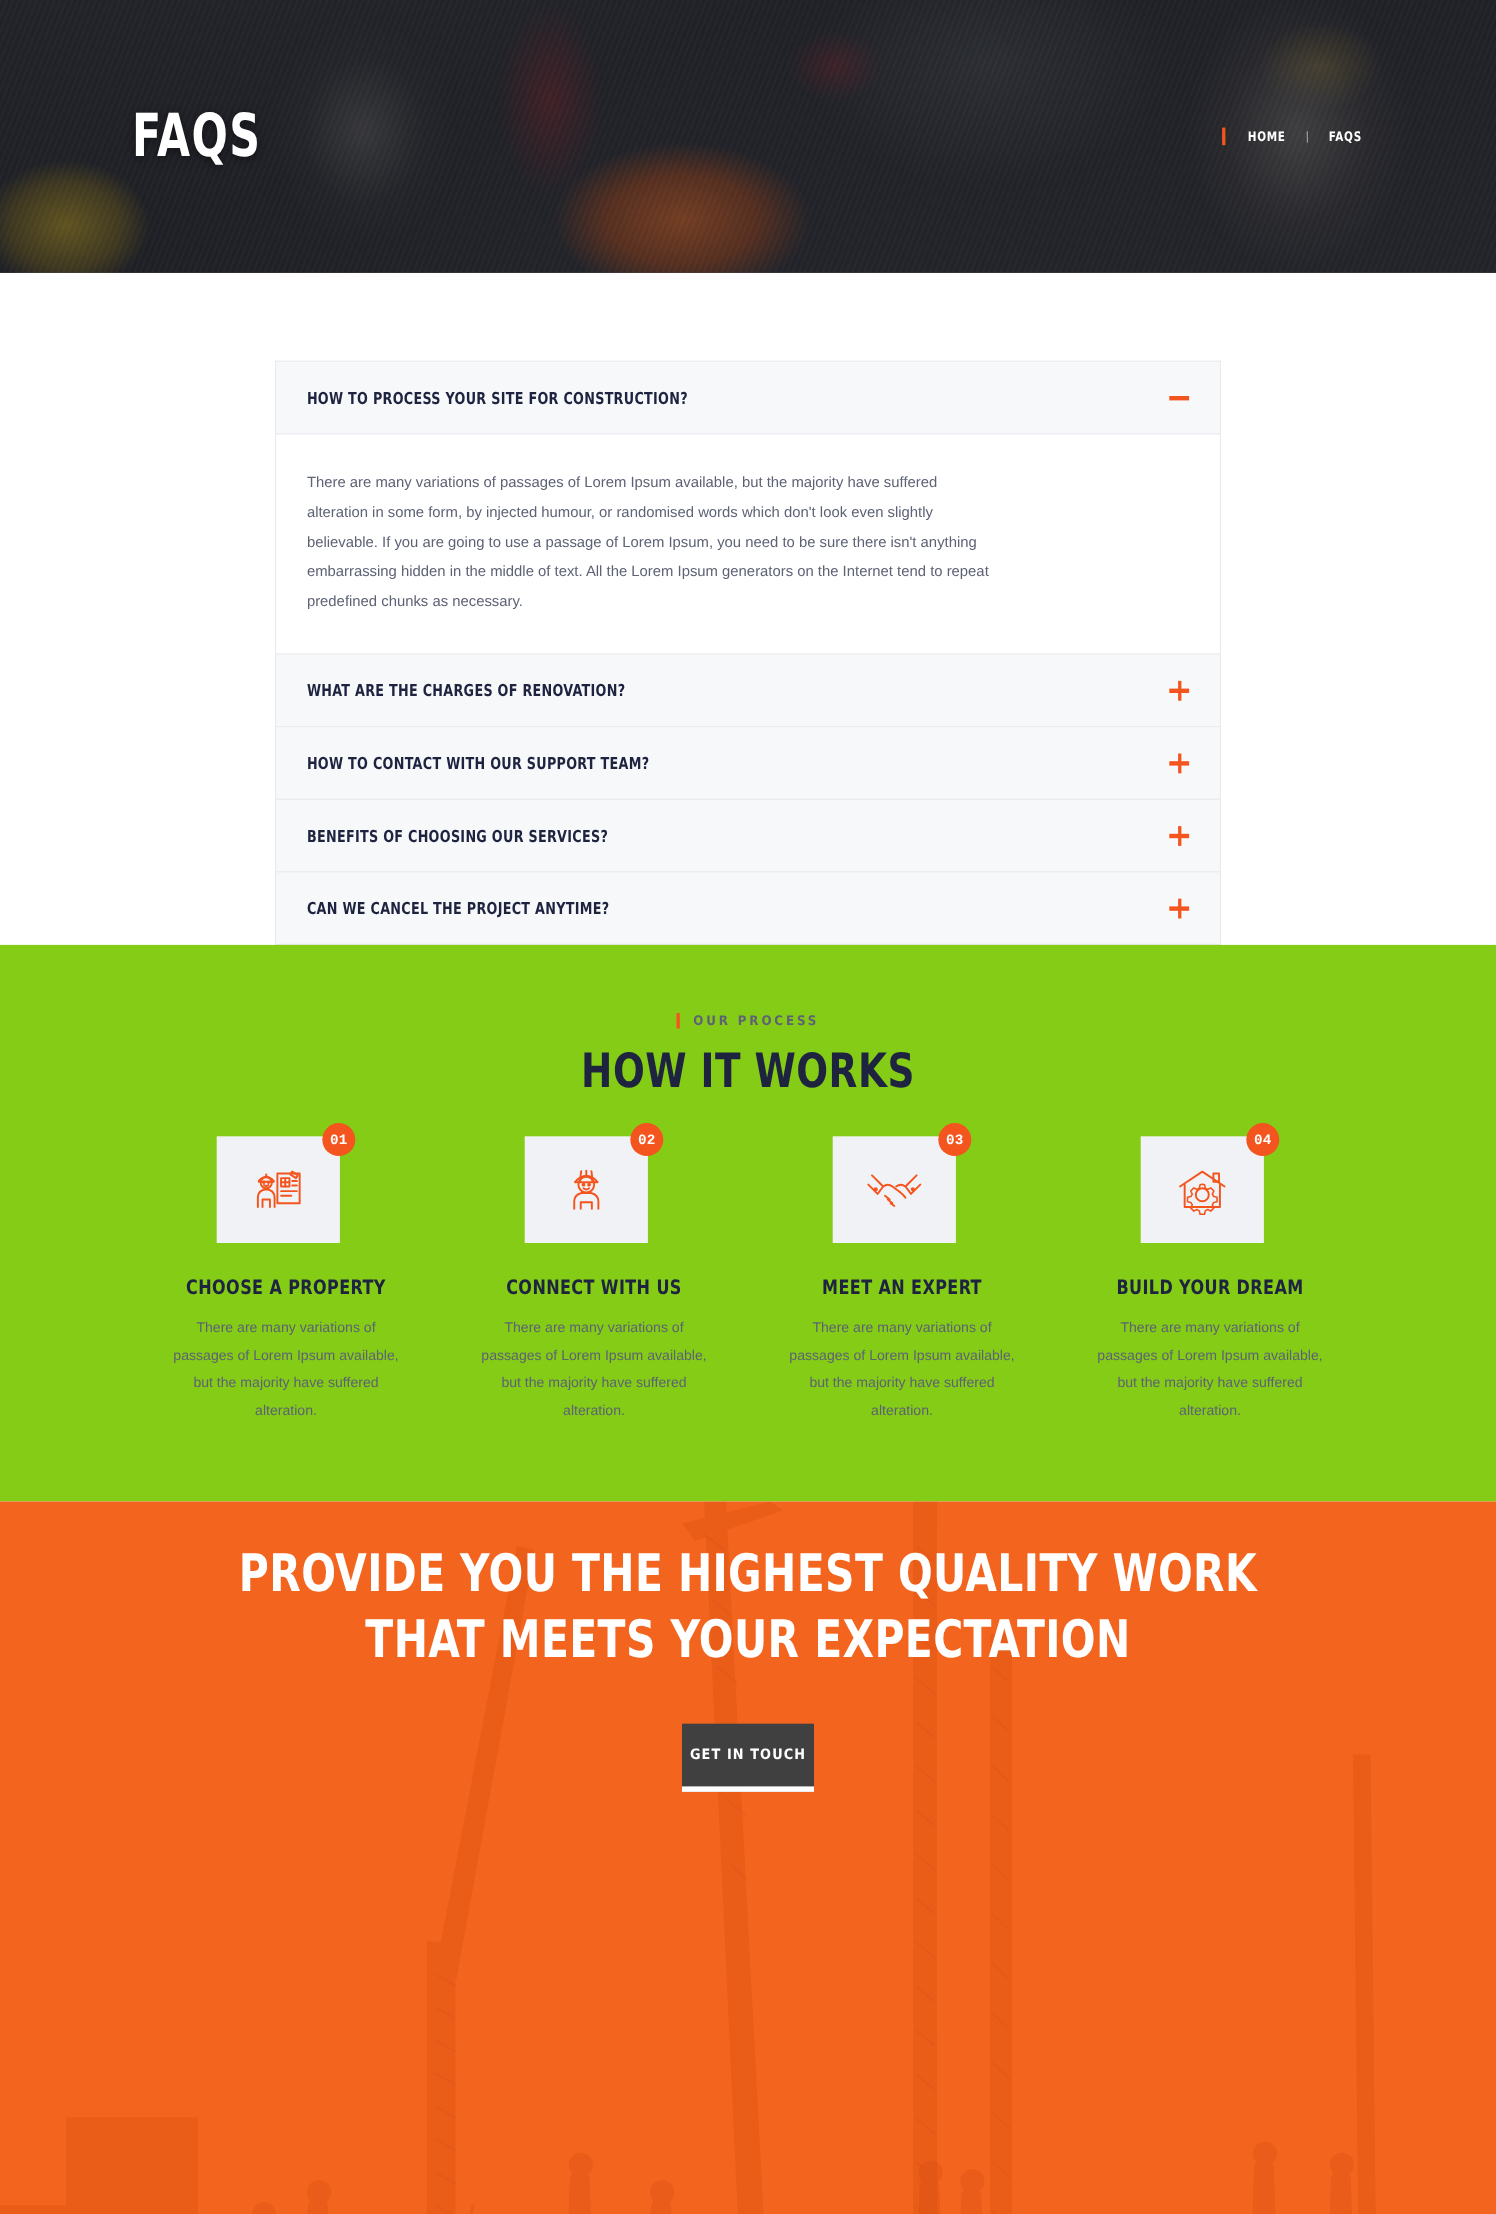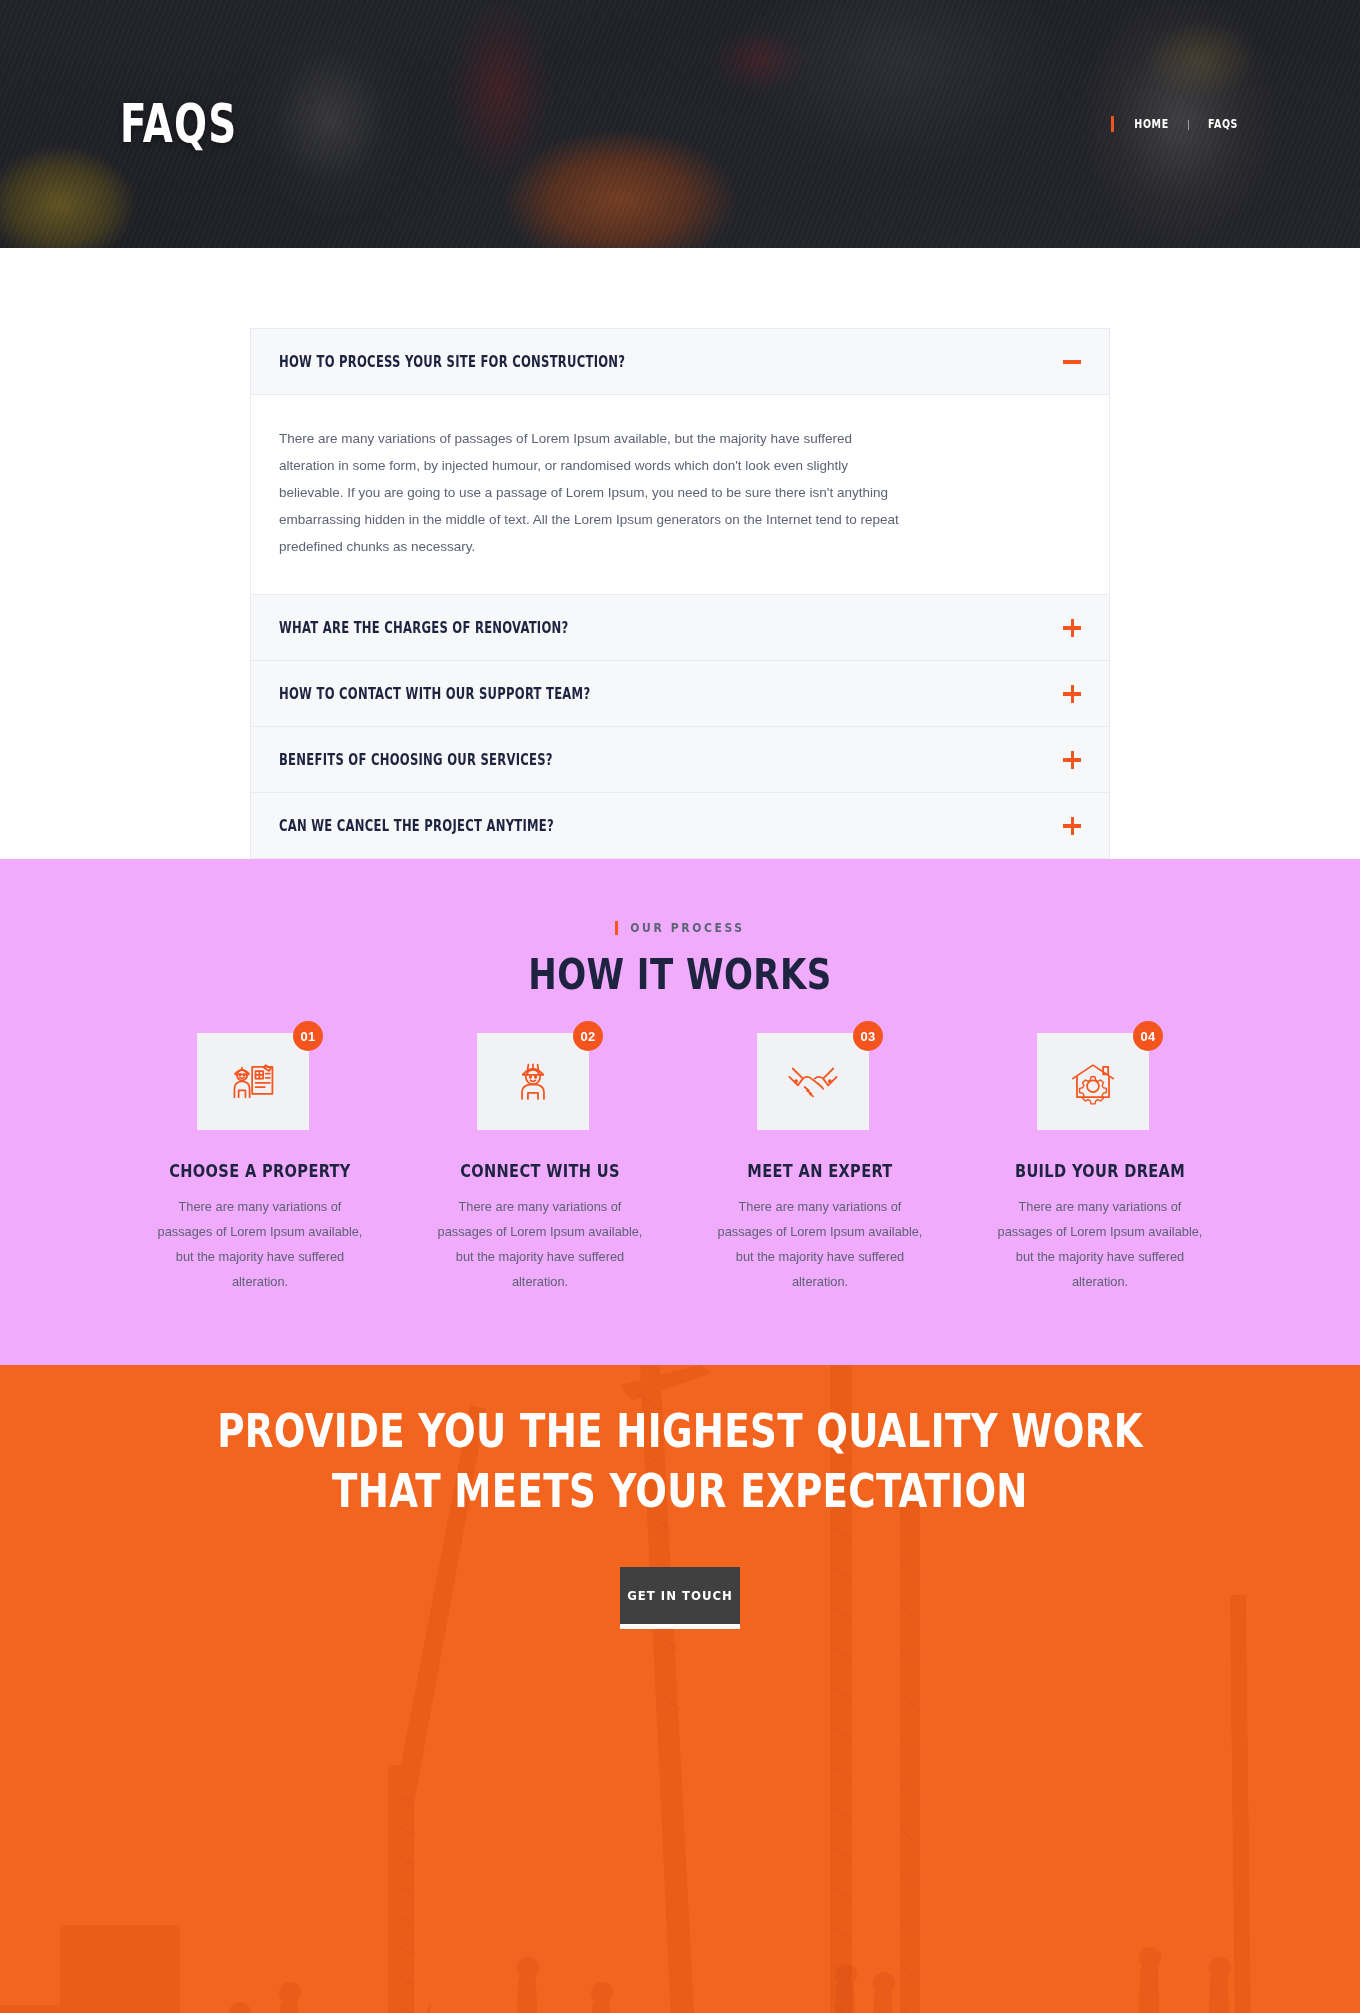--- a/index.html
+++ b/index.html
@@ -131,21 +131,21 @@
   }
   .faq-body p {
     color: #5d6275;
     font-size: 13.5px;
     line-height: 2.0;
     max-width: 630px;
   }
 
   
   .process {
-    background: #f0abfc;
+    background: #84cc16;
     padding: 62px 0 70px;
     text-align: center;
   }
   .eyebrow {
     display: inline-flex;
     align-items: center;
     justify-content: center;
     gap: 12px;
     margin-bottom: 14px;
   }
@@ -187,21 +187,21 @@
     background: #f1f2f6;
     display: flex; align-items: center; justify-content: center;
   }
   .step-num {
     position: absolute;
     right: 0; top: -12px;
     width: 30px; height: 30px;
     border-radius: 50%;
     background: #f4551e;
     color: #fff;
-    font-family: Liberation Sans, sans-serif;
+    font-family: Liberation Mono, monospace;
     font-size: 13px;
     font-weight: bold;
     letter-spacing: .3px;
     display: flex; align-items: center; justify-content: center;
   }
   .step-title {
     color: #1e2340;
     font-family: "Liberation Sans Narrow", "DejaVu Sans Condensed", "Liberation Sans", sans-serif;
     font-size: 18px;
     font-weight: bold;

